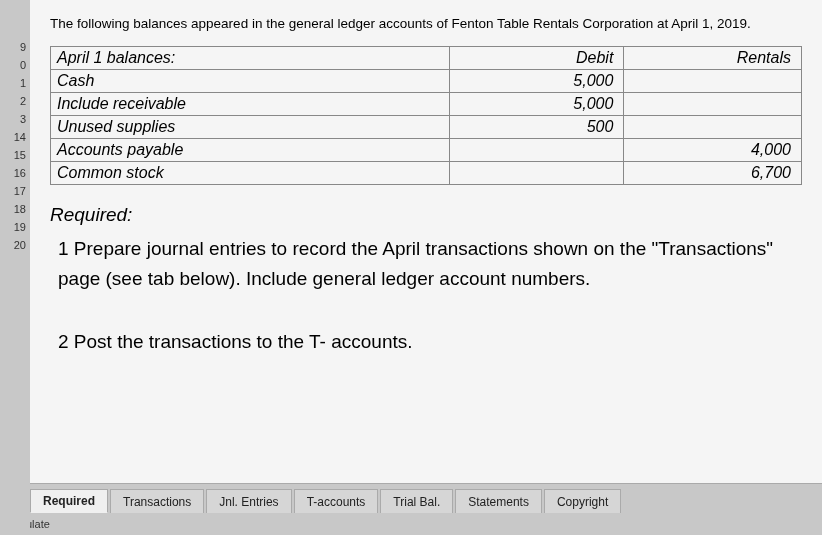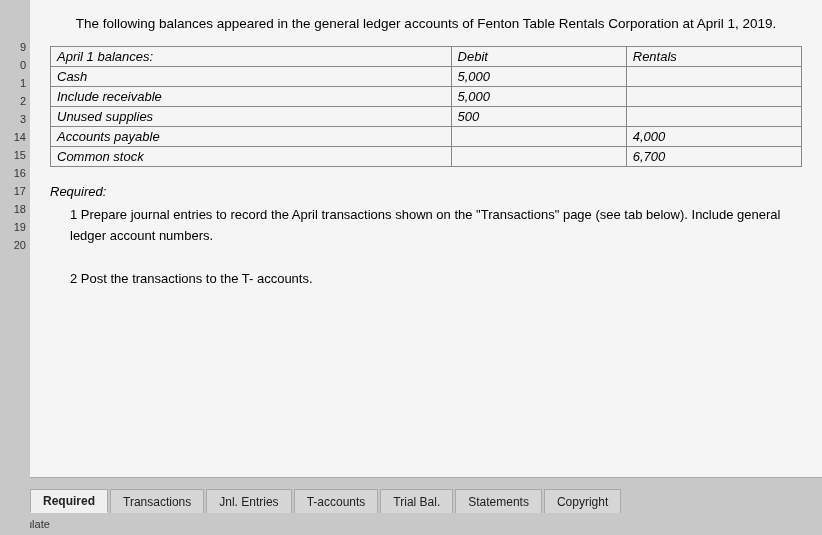--- a/index.html
+++ b/index.html
@@ -44,72 +44,71 @@
       flex-direction: column;
       padding: 10px 20px 0 20px;
       position: relative;
     }
 
     .intro-text {
       font-size: 13.5px;
       line-height: 1.5;
       margin-bottom: 12px;
       margin-top: 4px;
-      text-align: center;
     }
 
     .balance-table {
       border-collapse: collapse;
       margin-bottom: 14px;
-      font-size: 13px;
+      font-size: 16px;
     }
 
     .balance-table td {
       padding: 2px 10px 2px 6px;
       border: 1px solid #888;
       white-space: nowrap;
       font-style: italic;
     }
 
     .balance-table .header-row td {
       font-style: italic;
       font-weight: normal;
       background: #f5f5f5;
     }
 
     .balance-table .label-col {
       min-width: 160px;
     }
 
     .balance-table .amount-col {
-      text-align: left;
+      text-align: right;
       min-width: 70px;
     }
 
     .required-section {
-      font-size: 13px;
+      font-size: 19px;
       line-height: 1.7;
     }
 
     .required-label {
       font-style: italic;
       margin-bottom: 2px;
     }
 
     .required-item {
-      margin-left: 20px;
+      margin-left: 8px;
       line-height: 1.6;
     }
 
     .tabs-bar {
       display: flex;
       align-items: flex-end;
       background: #c8c8c8;
       padding: 0 0 0 30px;
-      height: 36px;
+      height: 30px;
       border-top: 1px solid #aaa;
       flex-shrink: 0;
     }
 
     .tab {
       padding: 4px 12px;
       font-size: 12px;
       background: #d6d6d6;
       border: 1px solid #aaa;
       border-bottom: none;

